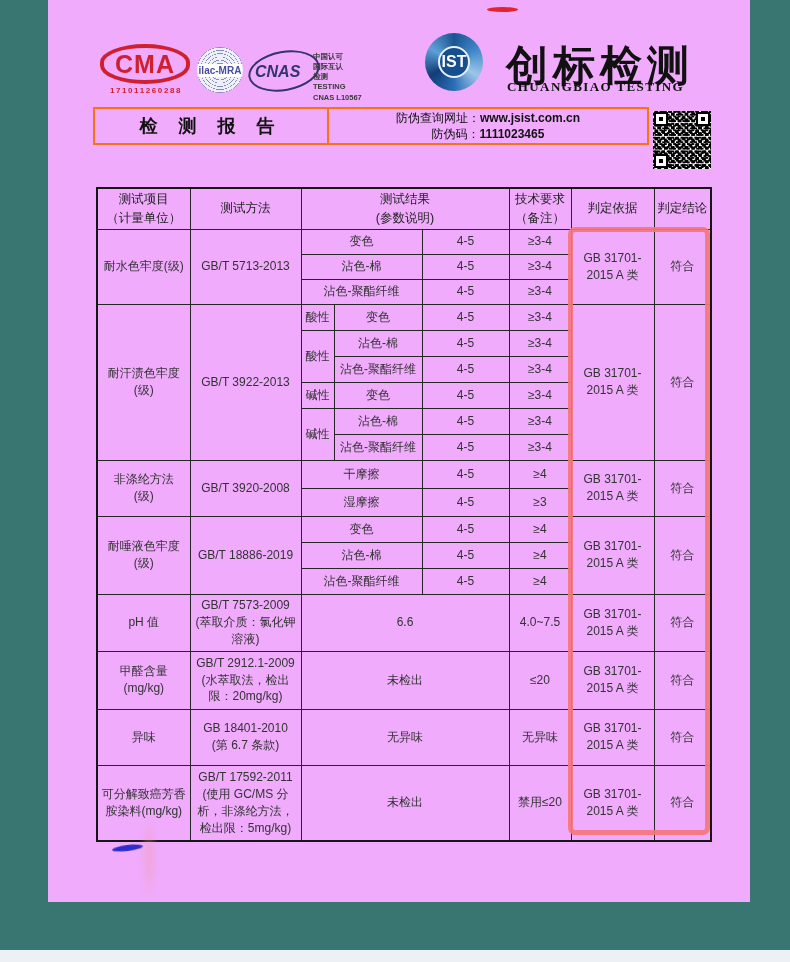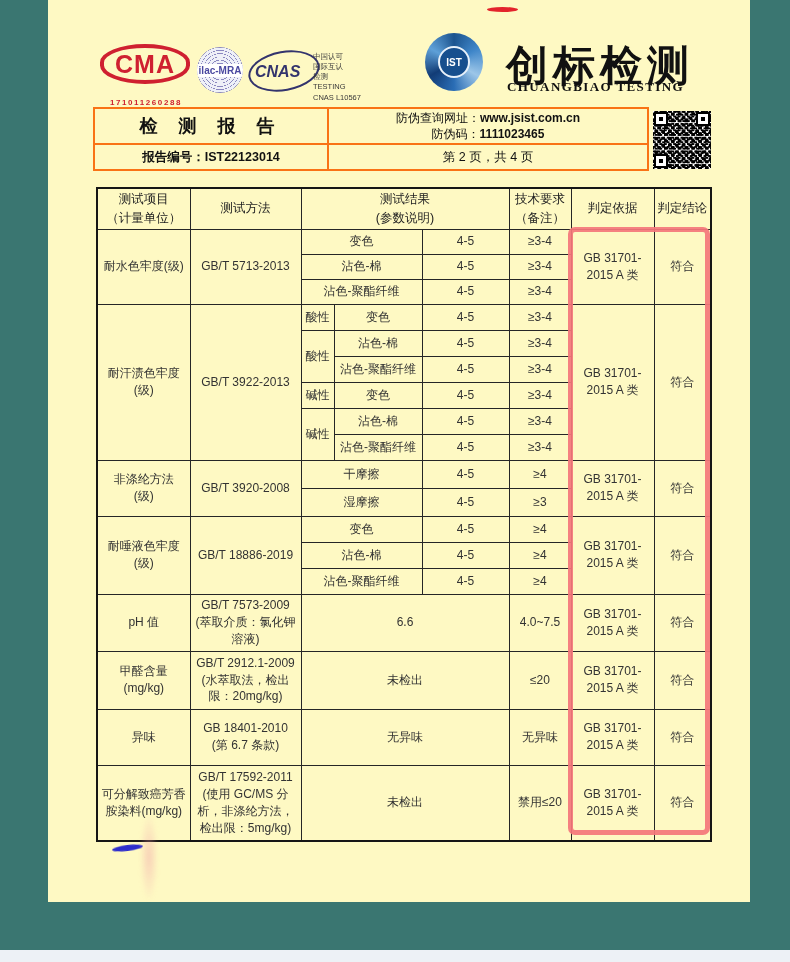--- a/index.html
+++ b/index.html
@@ -1,48 +1,48 @@
 <!DOCTYPE html>
 <html><head>
 <meta charset="utf-8">
 <style>
   * { margin:0; padding:0; box-sizing:border-box; }
   body { font-family:"Liberation Sans","DejaVu Sans",sans-serif; }
   .page { position:relative; width:790px; height:962px; background:#3a7671; overflow:hidden; }
   .bottom-strip { position:absolute; left:0; top:950px; width:790px; height:12px; background:#edf1f6; }
-  .card { position:absolute; left:48px; top:0; width:702px; height:902px; background:#fef9c3; }
+  .card { position:absolute; left:48px; top:0; width:702px; height:902px; background:#f0abfc; }
 
   
   .cma { position:absolute; left:52px; top:44px; width:92px; text-align:center; }
   .cma-oval { width:90px; height:40px; border:4px solid #cf2030; border-radius:50%/46%;
               display:flex; align-items:center; justify-content:center; }
   .cma-oval span { color:#cf2030; font-size:25px; font-weight:bold; letter-spacing:1px; }
-  .cma-num { margin-top:14px; font-size:8px; color:#cf2030; font-weight:bold; letter-spacing:1.6px; white-space:nowrap; }
+  .cma-num { margin-top:2px; font-size:8px; color:#cf2030; font-weight:bold; letter-spacing:1.6px; white-space:nowrap; }
 
   .ilac { position:absolute; left:149px; top:47px; width:46px; height:46px; border-radius:50%;
           background:repeating-radial-gradient(circle at 50% 50%, #8a88c0 0 0.7px, #eef0f8 0.7px 3.2px);
           overflow:hidden; }
   .ilac-band { position:absolute; left:0; top:17px; width:100%; height:13px; background:#fff;
                display:flex; align-items:center; justify-content:center; }
   .ilac-band span { color:#4a49a0; font-weight:bold; font-size:10px; }
 
   .cnas { position:absolute; left:203px; top:57px; width:70px; height:36px; }
   .cnas-ellipse { position:absolute; left:-3px; top:-6px; width:72px; height:40px;
                   border:2.5px solid #33346d; border-radius:50%; transform:rotate(-10deg); }
   .cnas-word { position:absolute; left:4px; top:6px; color:#33346d; font-size:16px; font-weight:bold;
                font-style:italic; letter-spacing:0px; }
 
-  .cert-lines { position:absolute; left:265px; top:52px; font-size:7.5px; line-height:1.35; color:#3a3a3a; }
+  .cert-lines { position:absolute; left:265px; top:52px; font-size:7.5px; line-height:1.35; color:#3a3a3a;font-weight:bold; }
 
   .ist-logo { position:absolute; left:377px; top:33px; width:58px; height:58px; border-radius:50%;
               background:conic-gradient(#1c548f, #3f86c9, #9cc6e8, #2a6db5, #123c76, #5ea0d8, #1c548f);
               display:flex; align-items:center; justify-content:center; }
   .ist-inner { width:32px; height:32px; border-radius:50%; background:#174f8e; border:2px solid #e8f1fa;
                display:flex; align-items:center; justify-content:center; }
-  .ist-inner span { color:#fff; font-size:10px; font-weight:bold; }
+  .ist-inner span { color:#fff; font-size:16px; font-weight:bold; }
 
   .brand-cn { position:absolute; left:458px; top:38px; font-size:42px; font-weight:bold; color:#111;
               letter-spacing:5px; white-space:nowrap; }
   .brand-en { position:absolute; left:459px; top:79px; font-family:"Liberation Serif","DejaVu Serif",serif;
               font-size:13px; font-weight:bold; color:#111; letter-spacing:1.4px; white-space:nowrap; }
 
   
   .rpt { position:absolute; left:45px; top:107px; width:554px; border-collapse:collapse; table-layout:fixed; }
   .rpt td { border:2px solid #f97316; text-align:center; vertical-align:middle; color:#111; }
   .rpt-title { font-size:18px; font-weight:bold; letter-spacing:8px; height:36px; }
@@ -130,24 +130,20 @@
           <col style="width:320px">
         </colgroup>
       <tbody>
           <tr>
         <td class="rpt-title">检 测 报 告</td>
         <td class="rpt-anti">
           <div><span>防伪查询网址：</span><b>www.jsist.com.cn</b></div>
           <div><span>防伪码：</span><b>1111023465</b></div>
         </td>
       </tr>
-      <tr>
-        <td class="rpt-no"><span>报告编号：</span><span>IST22123014</span></td>
-        <td class="rpt-page">第 2 页，共 4 页</td>
-      </tr>
     </tbody>
       </table>
 
     <div class="qr">
       <div class="finder f1"></div>
       <div class="finder f2"></div>
       <div class="finder f3"></div>
     </div>
 
     <table class="main">

